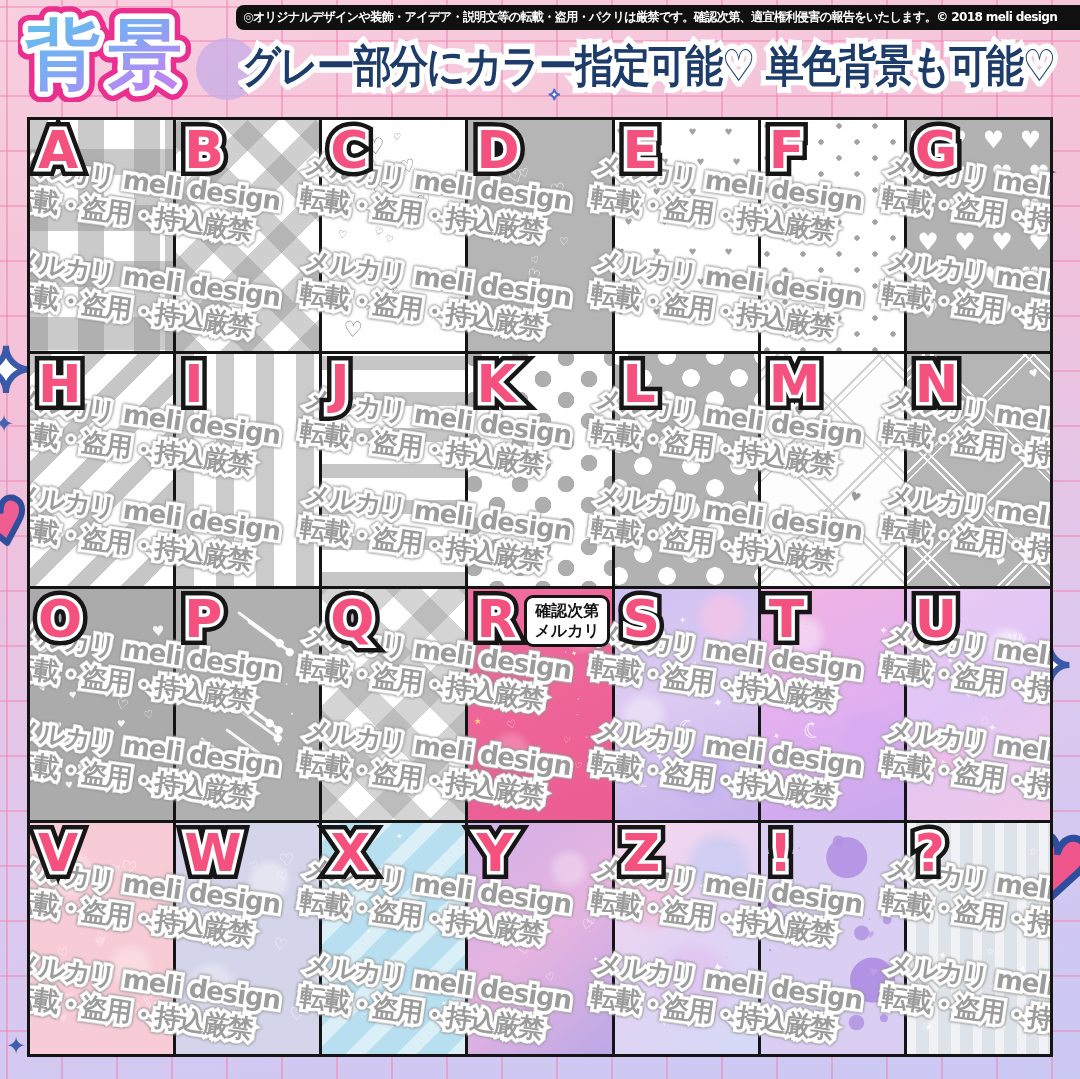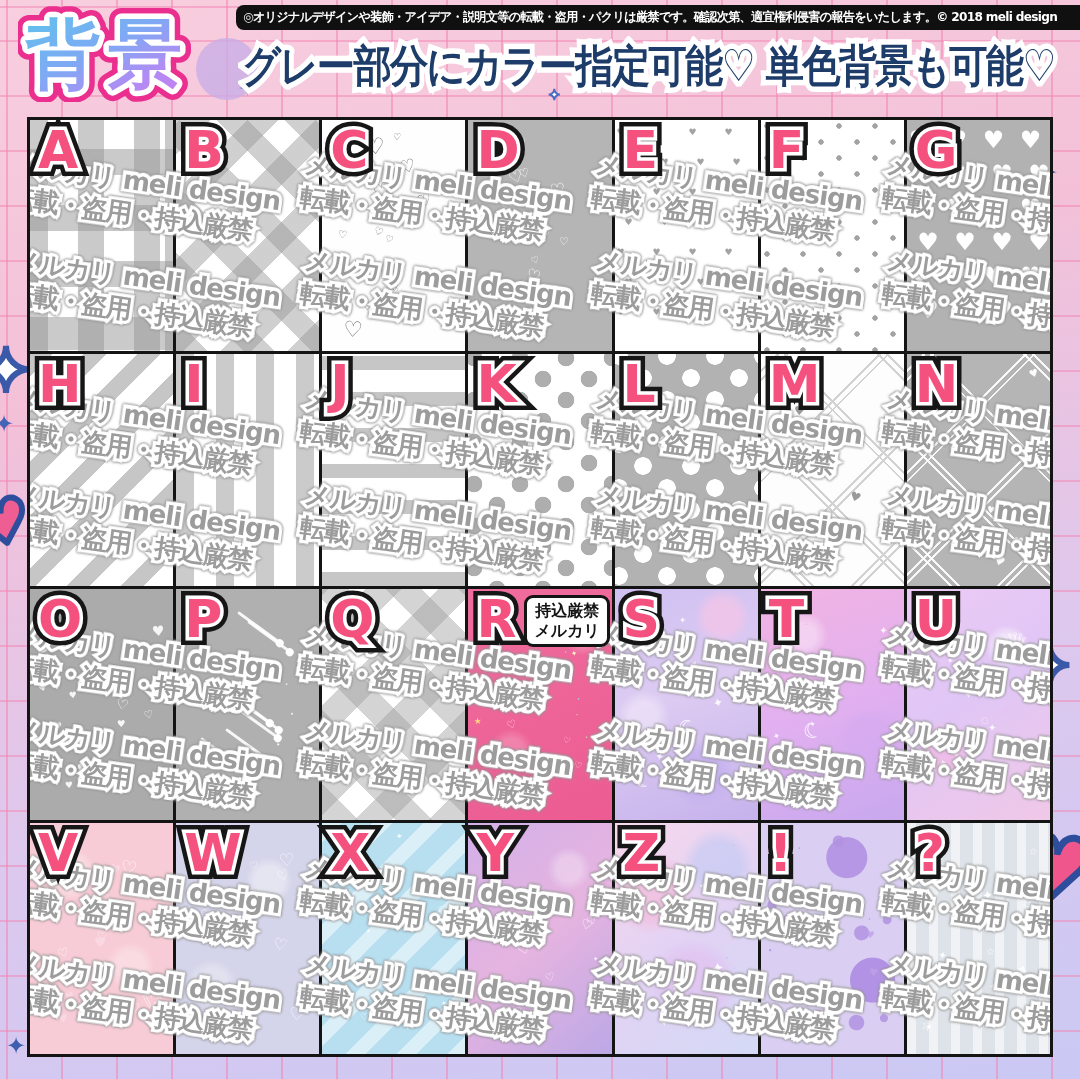--- a/index.html
+++ b/index.html
@@ -848,21 +848,21 @@
       <div class="cell-letter" style="left: 286.284px; top: 224.25px;"><span class="ll ls0">J</span><span class="ll ls1">J</span><span class="ll ls2">J</span></div>
       <div class="cell-letter" style="left: 432.426px; top: 224.25px;"><span class="ll ls0">K</span><span class="ll ls1">K</span><span class="ll ls2">K</span></div>
       <div class="cell-letter" style="left: 578.568px; top: 224.25px;"><span class="ll ls0">L</span><span class="ll ls1">L</span><span class="ll ls2">L</span></div>
       <div class="cell-letter" style="left: 724.71px; top: 224.25px;"><span class="ll ls0">M</span><span class="ll ls1">M</span><span class="ll ls2">M</span></div>
       <div class="cell-letter" style="left: 870.852px; top: 224.25px;"><span class="ll ls0">N</span><span class="ll ls1">N</span><span class="ll ls2">N</span></div>
       <div class="cell-letter" style="left: -6px; top: 458.5px;"><span class="ll ls0">O</span><span class="ll ls1">O</span><span class="ll ls2">O</span></div>
       <div class="cell-letter" style="left: 140.142px; top: 458.5px;"><span class="ll ls0">P</span><span class="ll ls1">P</span><span class="ll ls2">P</span></div>
       <div class="cell-letter" style="left: 286.284px; top: 458.5px;"><span class="ll ls0">Q</span><span class="ll ls1">Q</span><span class="ll ls2">Q</span></div>
       <div class="cell-letter" style="left: 432.426px; top: 458.5px;"><span class="ll ls0">R</span><span class="ll ls1">R</span><span class="ll ls2">R</span></div>
       <div class="r-note" style="left: 494.426px; top: 474.5px;">
-        <div>持込厳禁</div>
+        <div>確認次第</div>
         <div>メルカリ</div>
       </div>
       <div class="cell-letter" style="left: 578.568px; top: 458.5px;"><span class="ll ls0">S</span><span class="ll ls1">S</span><span class="ll ls2">S</span></div>
       <div class="cell-letter" style="left: 724.71px; top: 458.5px;"><span class="ll ls0">T</span><span class="ll ls1">T</span><span class="ll ls2">T</span></div>
       <div class="cell-letter" style="left: 870.852px; top: 458.5px;"><span class="ll ls0">U</span><span class="ll ls1">U</span><span class="ll ls2">U</span></div>
       <div class="cell-letter" style="left: -6px; top: 692.75px;"><span class="ll ls0">V</span><span class="ll ls1">V</span><span class="ll ls2">V</span></div>
       <div class="cell-letter" style="left: 140.142px; top: 692.75px;"><span class="ll ls0">W</span><span class="ll ls1">W</span><span class="ll ls2">W</span></div>
       <div class="cell-letter" style="left: 286.284px; top: 692.75px;"><span class="ll ls0">X</span><span class="ll ls1">X</span><span class="ll ls2">X</span></div>
       <div class="cell-letter" style="left: 432.426px; top: 692.75px;"><span class="ll ls0">Y</span><span class="ll ls1">Y</span><span class="ll ls2">Y</span></div>
       <div class="cell-letter" style="left: 578.568px; top: 692.75px;"><span class="ll ls0">Z</span><span class="ll ls1">Z</span><span class="ll ls2">Z</span></div>

